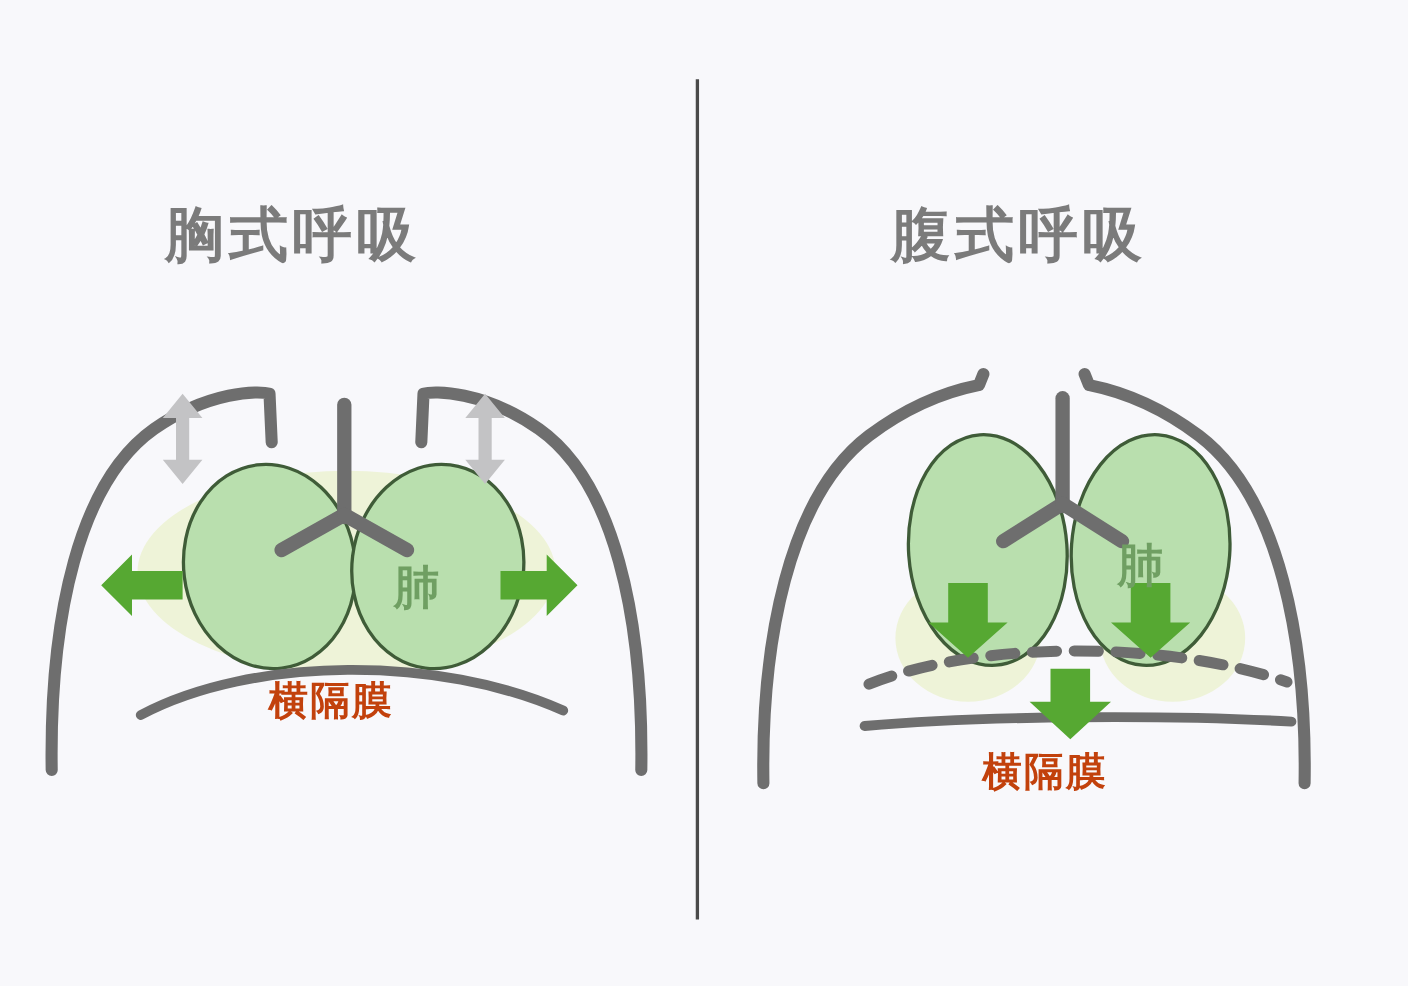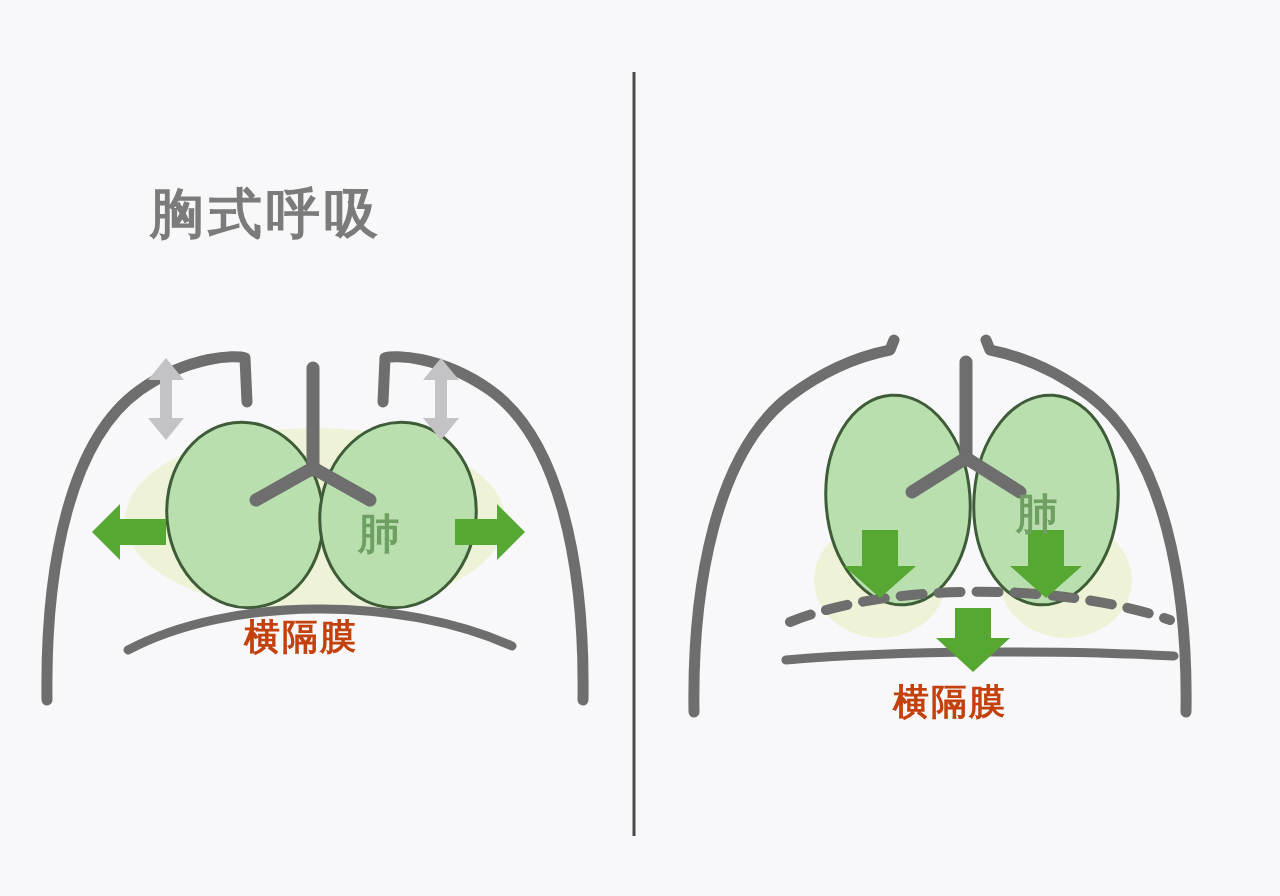--- a/index.html
+++ b/index.html
@@ -122,20 +122,21 @@
 
       <path d="M 862 530 L 898 530 L 898 566 L 916 566 L 880 598 L 844 566 L 862 566 Z" fill="#56a832"></path>
       <path d="M 1028 530 L 1064 530 L 1064 566 L 1082 566 L 1046 598 L 1010 566 L 1028 566 Z" fill="#56a832"></path>
 
       <path d="M 955 608 L 991 608 L 991 638 L 1010 638 L 973 672 L 936 638 L 955 638 Z" fill="#56a832"></path>
     </g>
   </svg>
 
   <div class="panel-title" id="title-left">胸式呼吸</div>
 
+  <div class="panel-title" id="title-right">腹式呼吸</div>
 
   <div class="organ-label" id="lung-label-left">肺</div>
 
   <div class="organ-label" id="lung-label-right">肺</div>
 
   <div class="diaphragm-label" id="diaphragm-label-left">横隔膜</div>
 
   <div class="diaphragm-label" id="diaphragm-label-right">横隔膜</div>
 
 </div>

